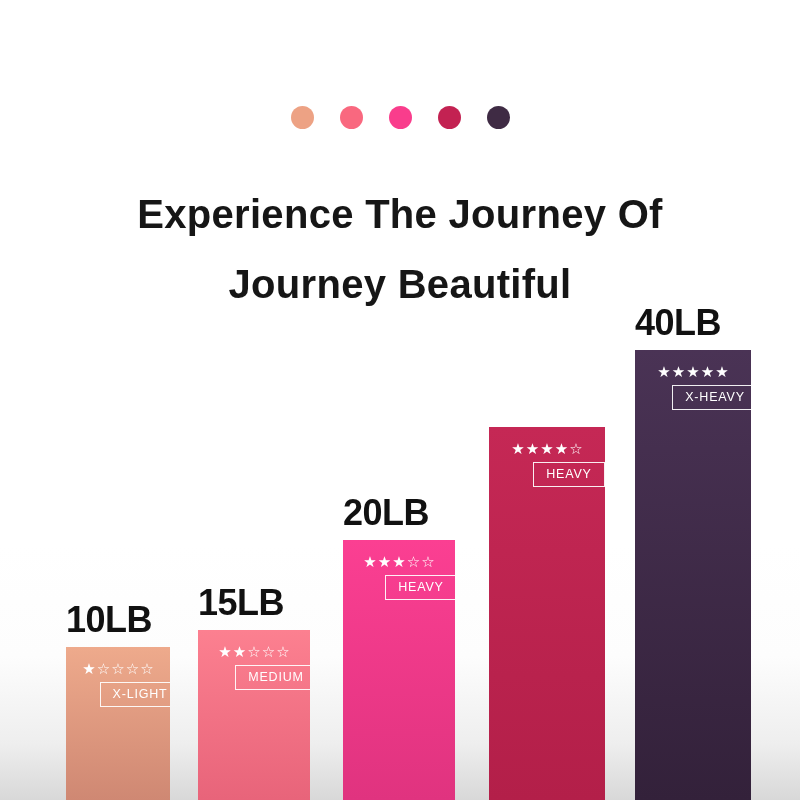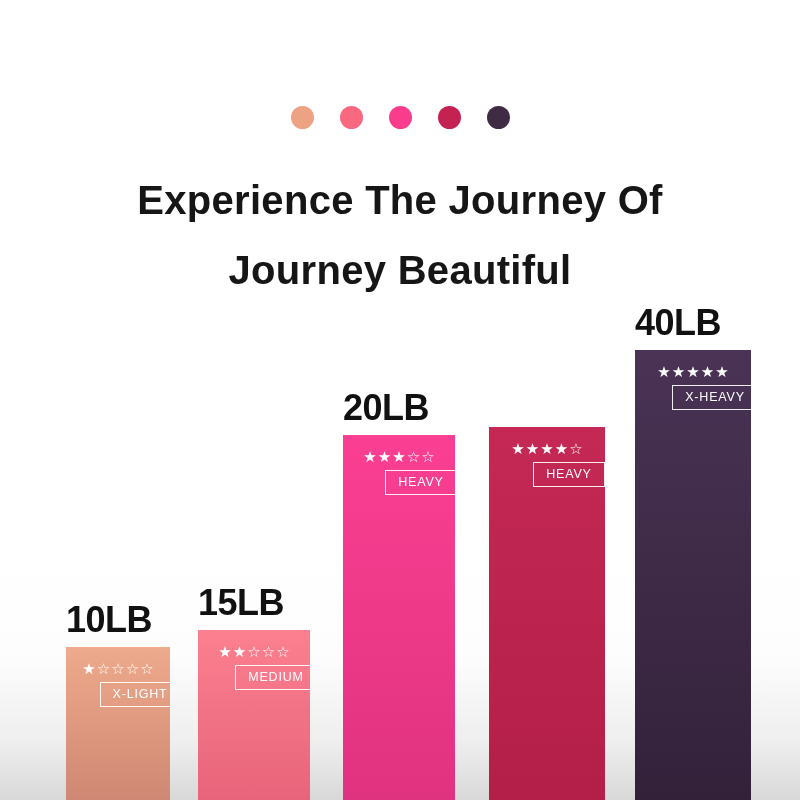--- a/index.html
+++ b/index.html
@@ -27,21 +27,21 @@
   }
   .dot {
     width: 23px;
     height: 23px;
     border-radius: 50%;
   }
 
   
   #page-title {
     position: absolute;
-    top: 138px;
+    top: 152px;
     left: 0;
     width: 800px;
     text-align: center;
     color: #161616;
     font-weight: bold;
     font-size: 40px;
     line-height: 70px;
     letter-spacing: 0.3px;
   }
   .title-line { display: block; }
@@ -102,21 +102,21 @@
     line-height: 12px;
     padding: 5px 12px 6px;
     letter-spacing: 0.8px;
     white-space: nowrap;
     margin-left: 44px;
   }
 
   
   #bar-0 { left: 66px;  width: 104px; height: 153px; }
   #bar-1 { left: 198px; width: 112px; height: 170px; }
-  #bar-2 { left: 343px; width: 112px; height: 365px; }
+  #bar-2 { left: 343px; width: 112px; height: 260px; }
   #bar-3 { left: 489px; width: 116px; height: 373px; }
   #bar-4 { left: 635px; width: 116px; height: 450px; }
 </style>
 </head>
 <body>
 
 <div id="dots-row">
     <div class="dot" style="background: rgb(237, 162, 132);"></div>
     <div class="dot" style="background: rgb(249, 104, 127);"></div>
     <div class="dot" style="background: rgb(249, 61, 140);"></div>

